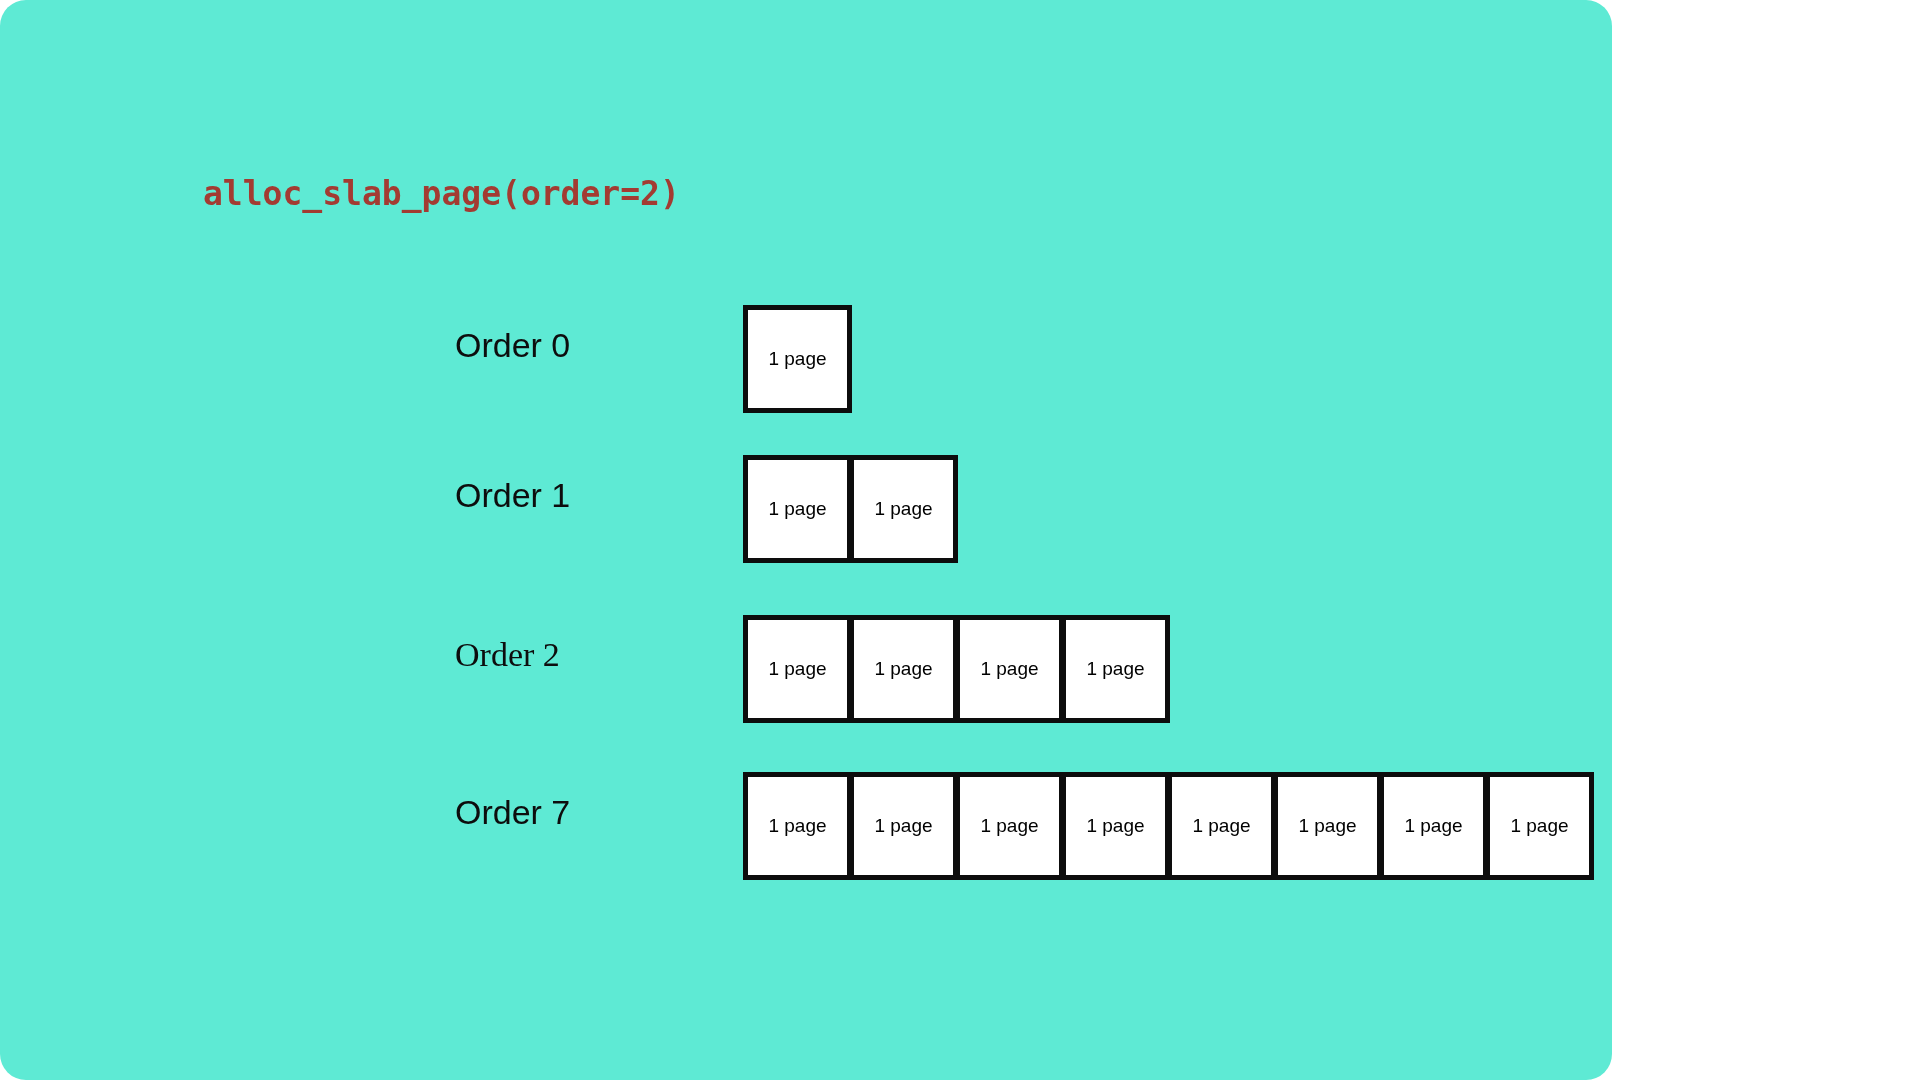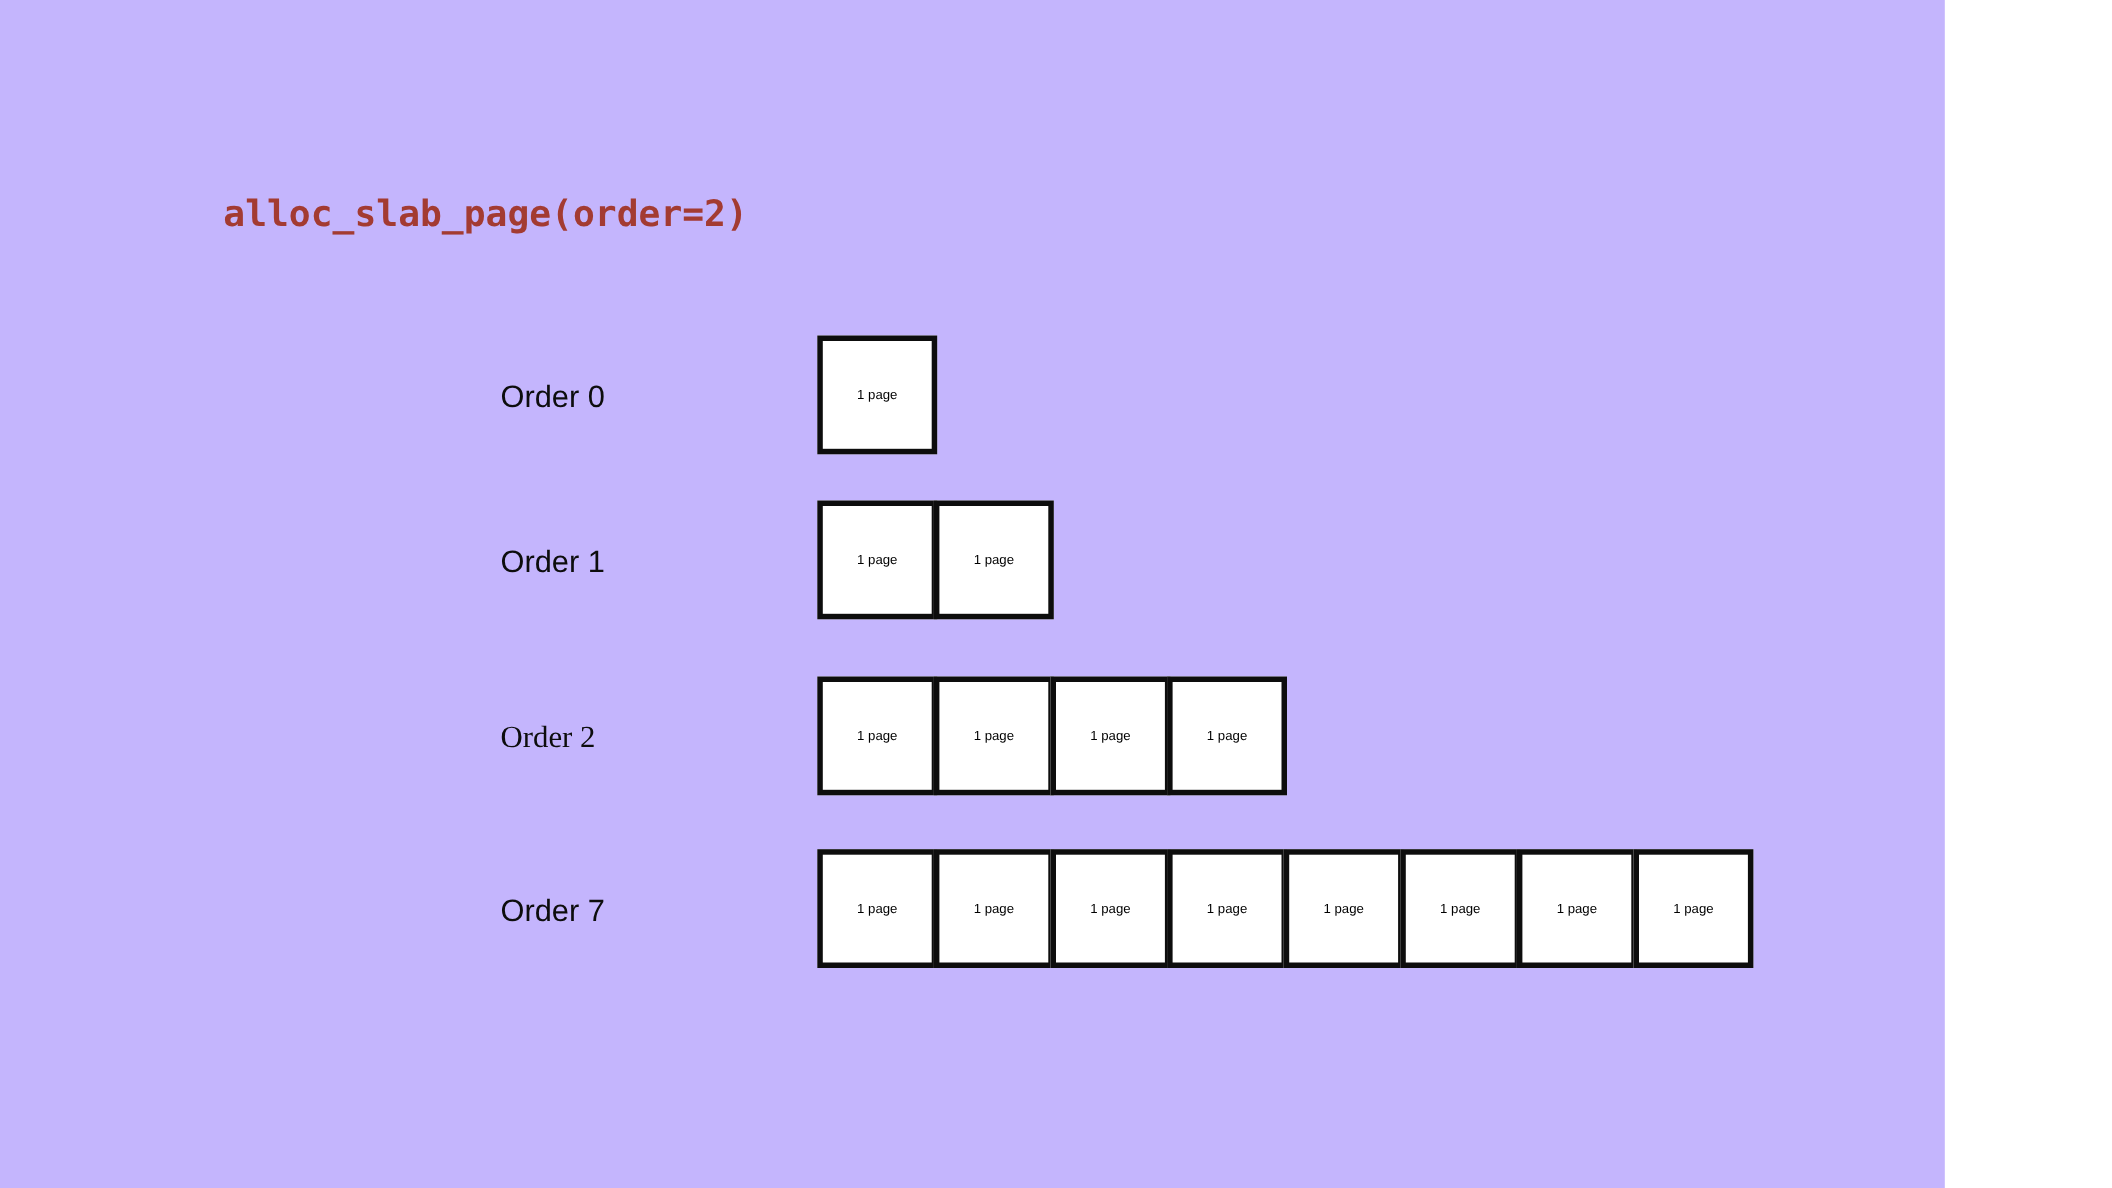--- a/index.html
+++ b/index.html
@@ -2,47 +2,47 @@
 <html><head>
 <meta charset="utf-8">
 <style>
   html, body {
     margin: 0;
     padding: 0;
     background: #ffffff;
   }
   .canvas {
     position: relative;
-    width: 1768px;
+    width: 1612px;
     height: 1080px;
-    background: #c4b5fd;
+    background: #5eead4;
     overflow: hidden;
     font-family: "Liberation Sans", sans-serif;
+    border-radius: 26px;
   }
   .title {
     position: absolute;
     left: 203px;
     top: 174px;
     margin: 0;
     font-family: "DejaVu Sans Mono", monospace;
     font-weight: bold;
     font-size: 33px;
     line-height: 1.2;
     letter-spacing: 0px;
     white-space: pre;
   }
   .order-label {
     position: absolute;
     left: 455px;
     font-family: "Liberation Sans", sans-serif;
-    font-size: 28px;
+    font-size: 34px;
     line-height: 36px;
     color: #0d0d0d;
     white-space: pre;
-    margin-top: 16px;
   }
   .box-group {
     position: absolute;
     left: 743px;
     display: flex;
   }
   .page-box {
     box-sizing: border-box;
     width: 109px;
     height: 108px;
@@ -50,21 +50,21 @@
     display: flex;
     align-items: center;
     justify-content: center;
     margin-left: -3px;
   }
   .page-box:first-child {
     margin-left: 0;
   }
   .page-box span {
     font-family: "Liberation Sans", sans-serif;
-    font-size: 12px;
+    font-size: 19px;
     color: #000000;
     white-space: pre;
   }
 </style>
 </head>
 <body>
 
 <div class="canvas">
   <h1 class="title" style="color: rgb(163, 59, 50);">alloc_slab_page(order=2)</h1>
   <div id="diagram">

